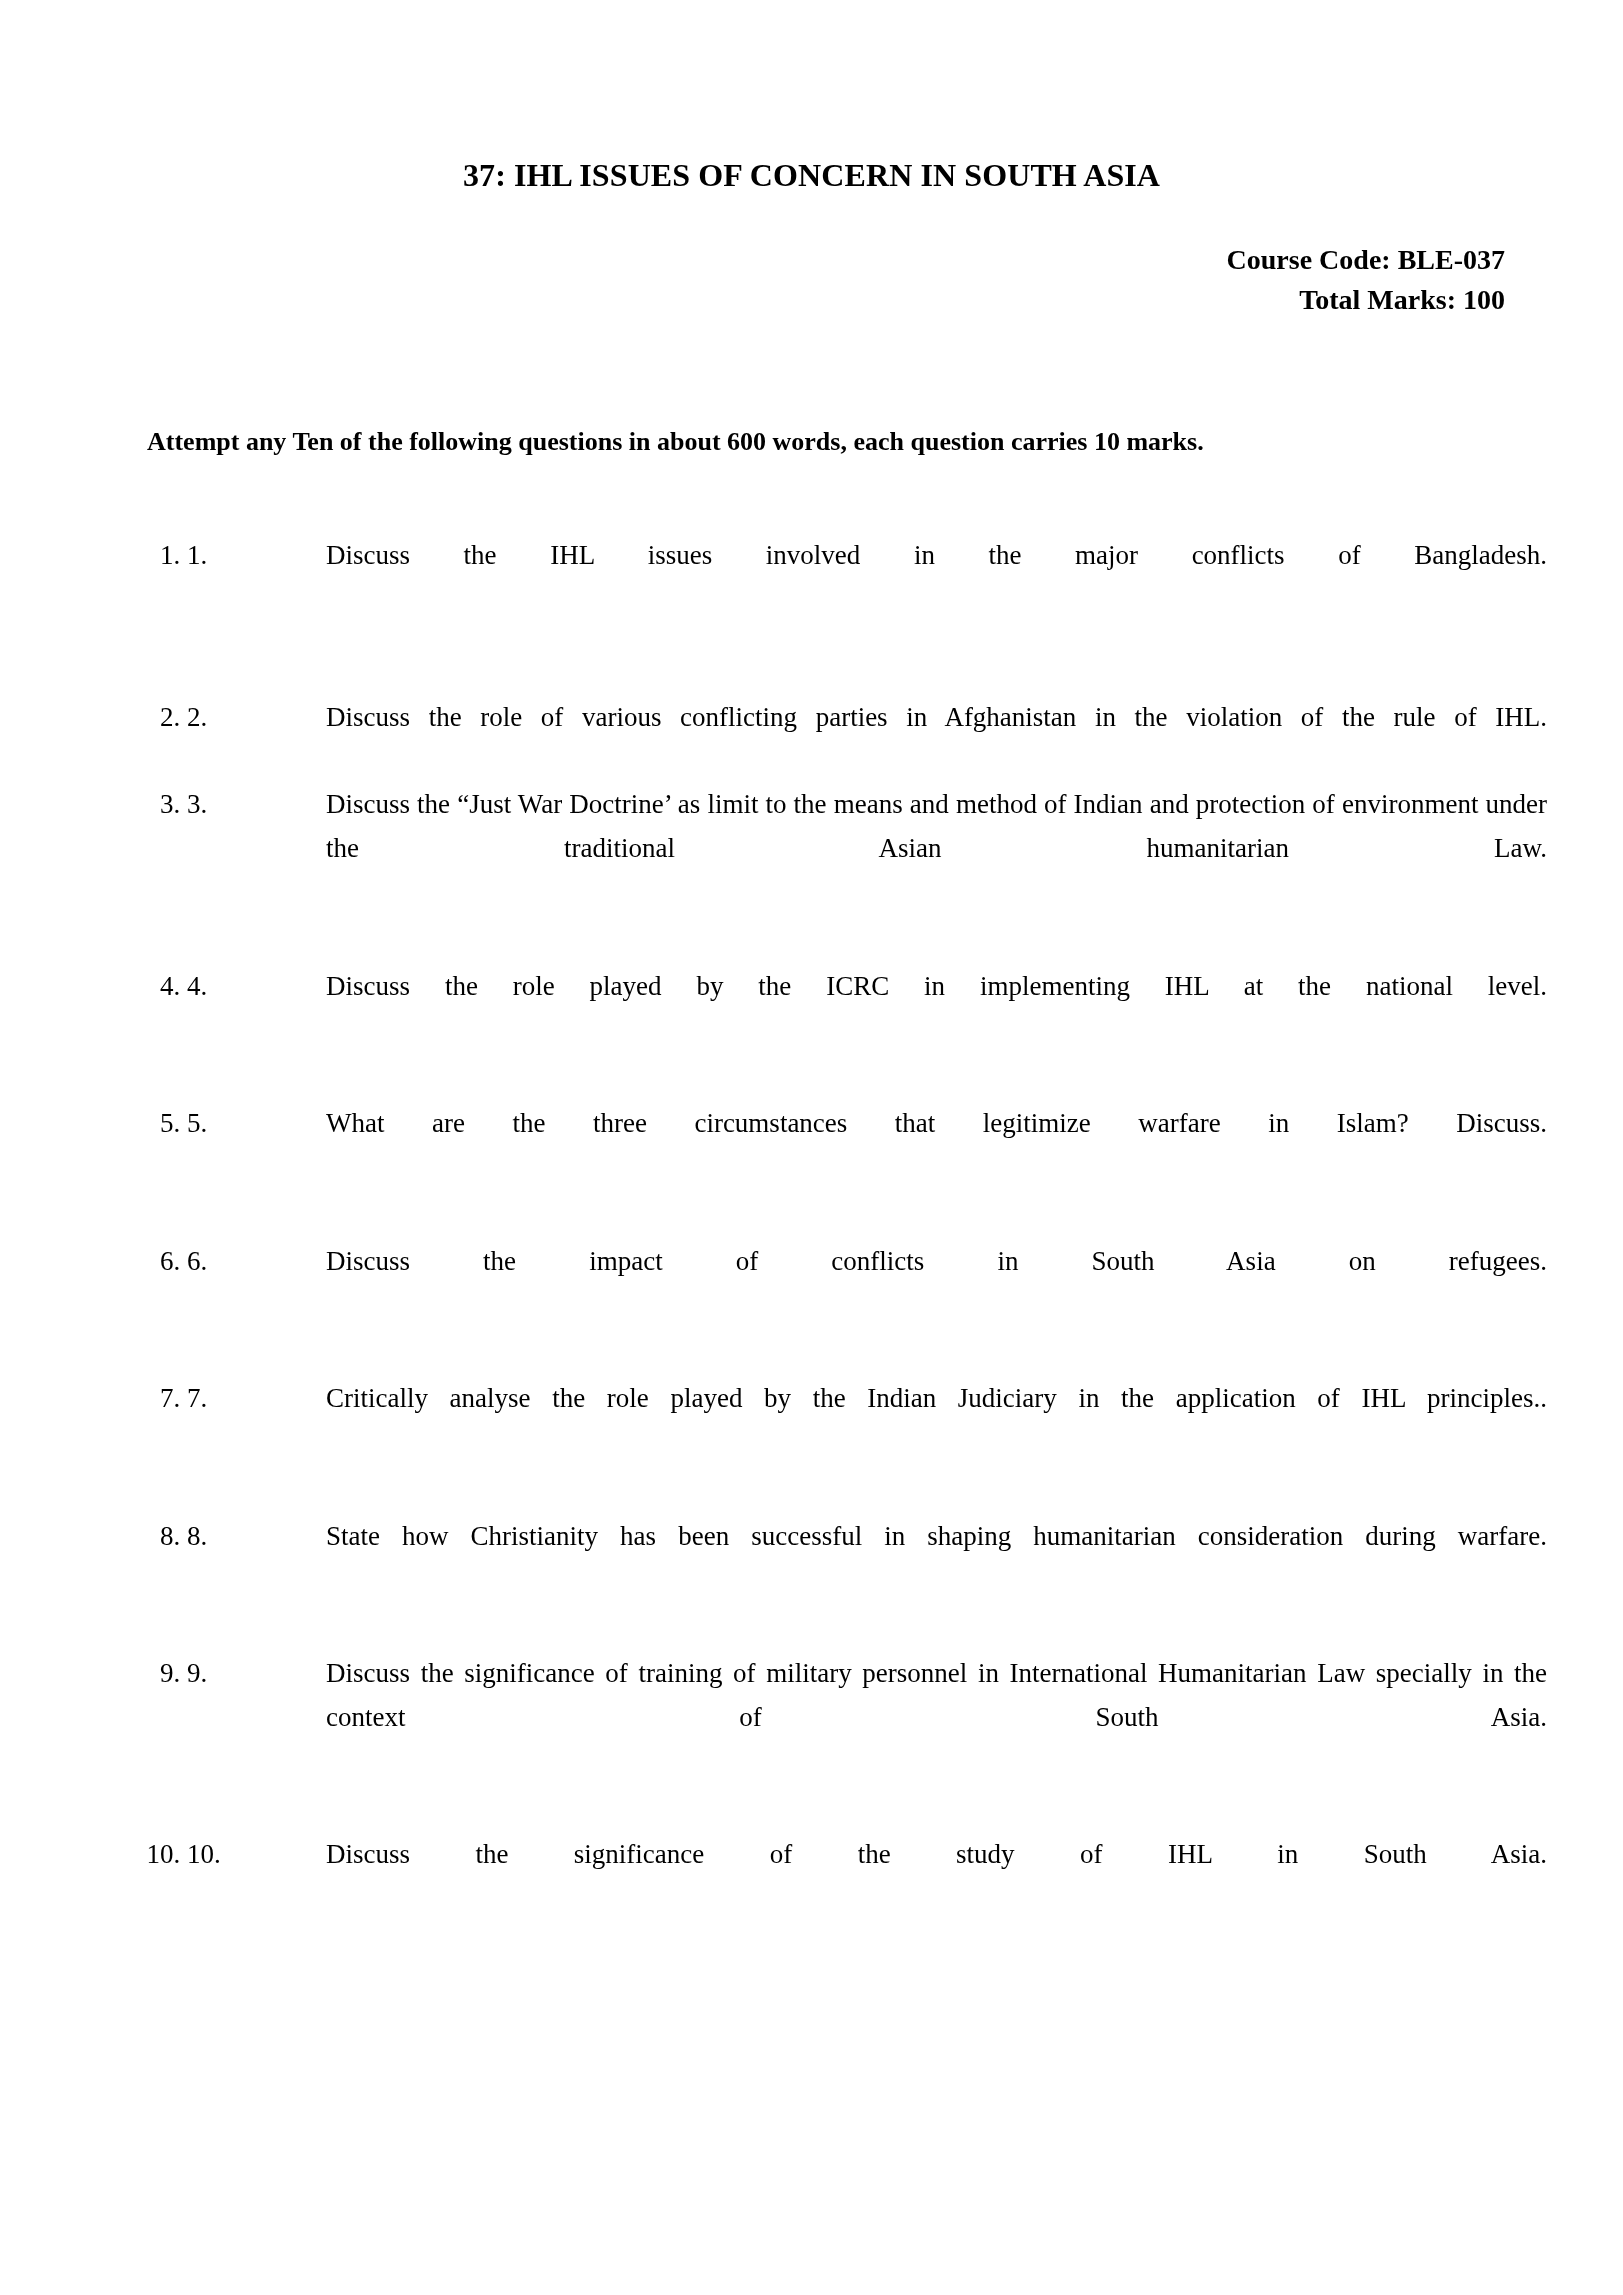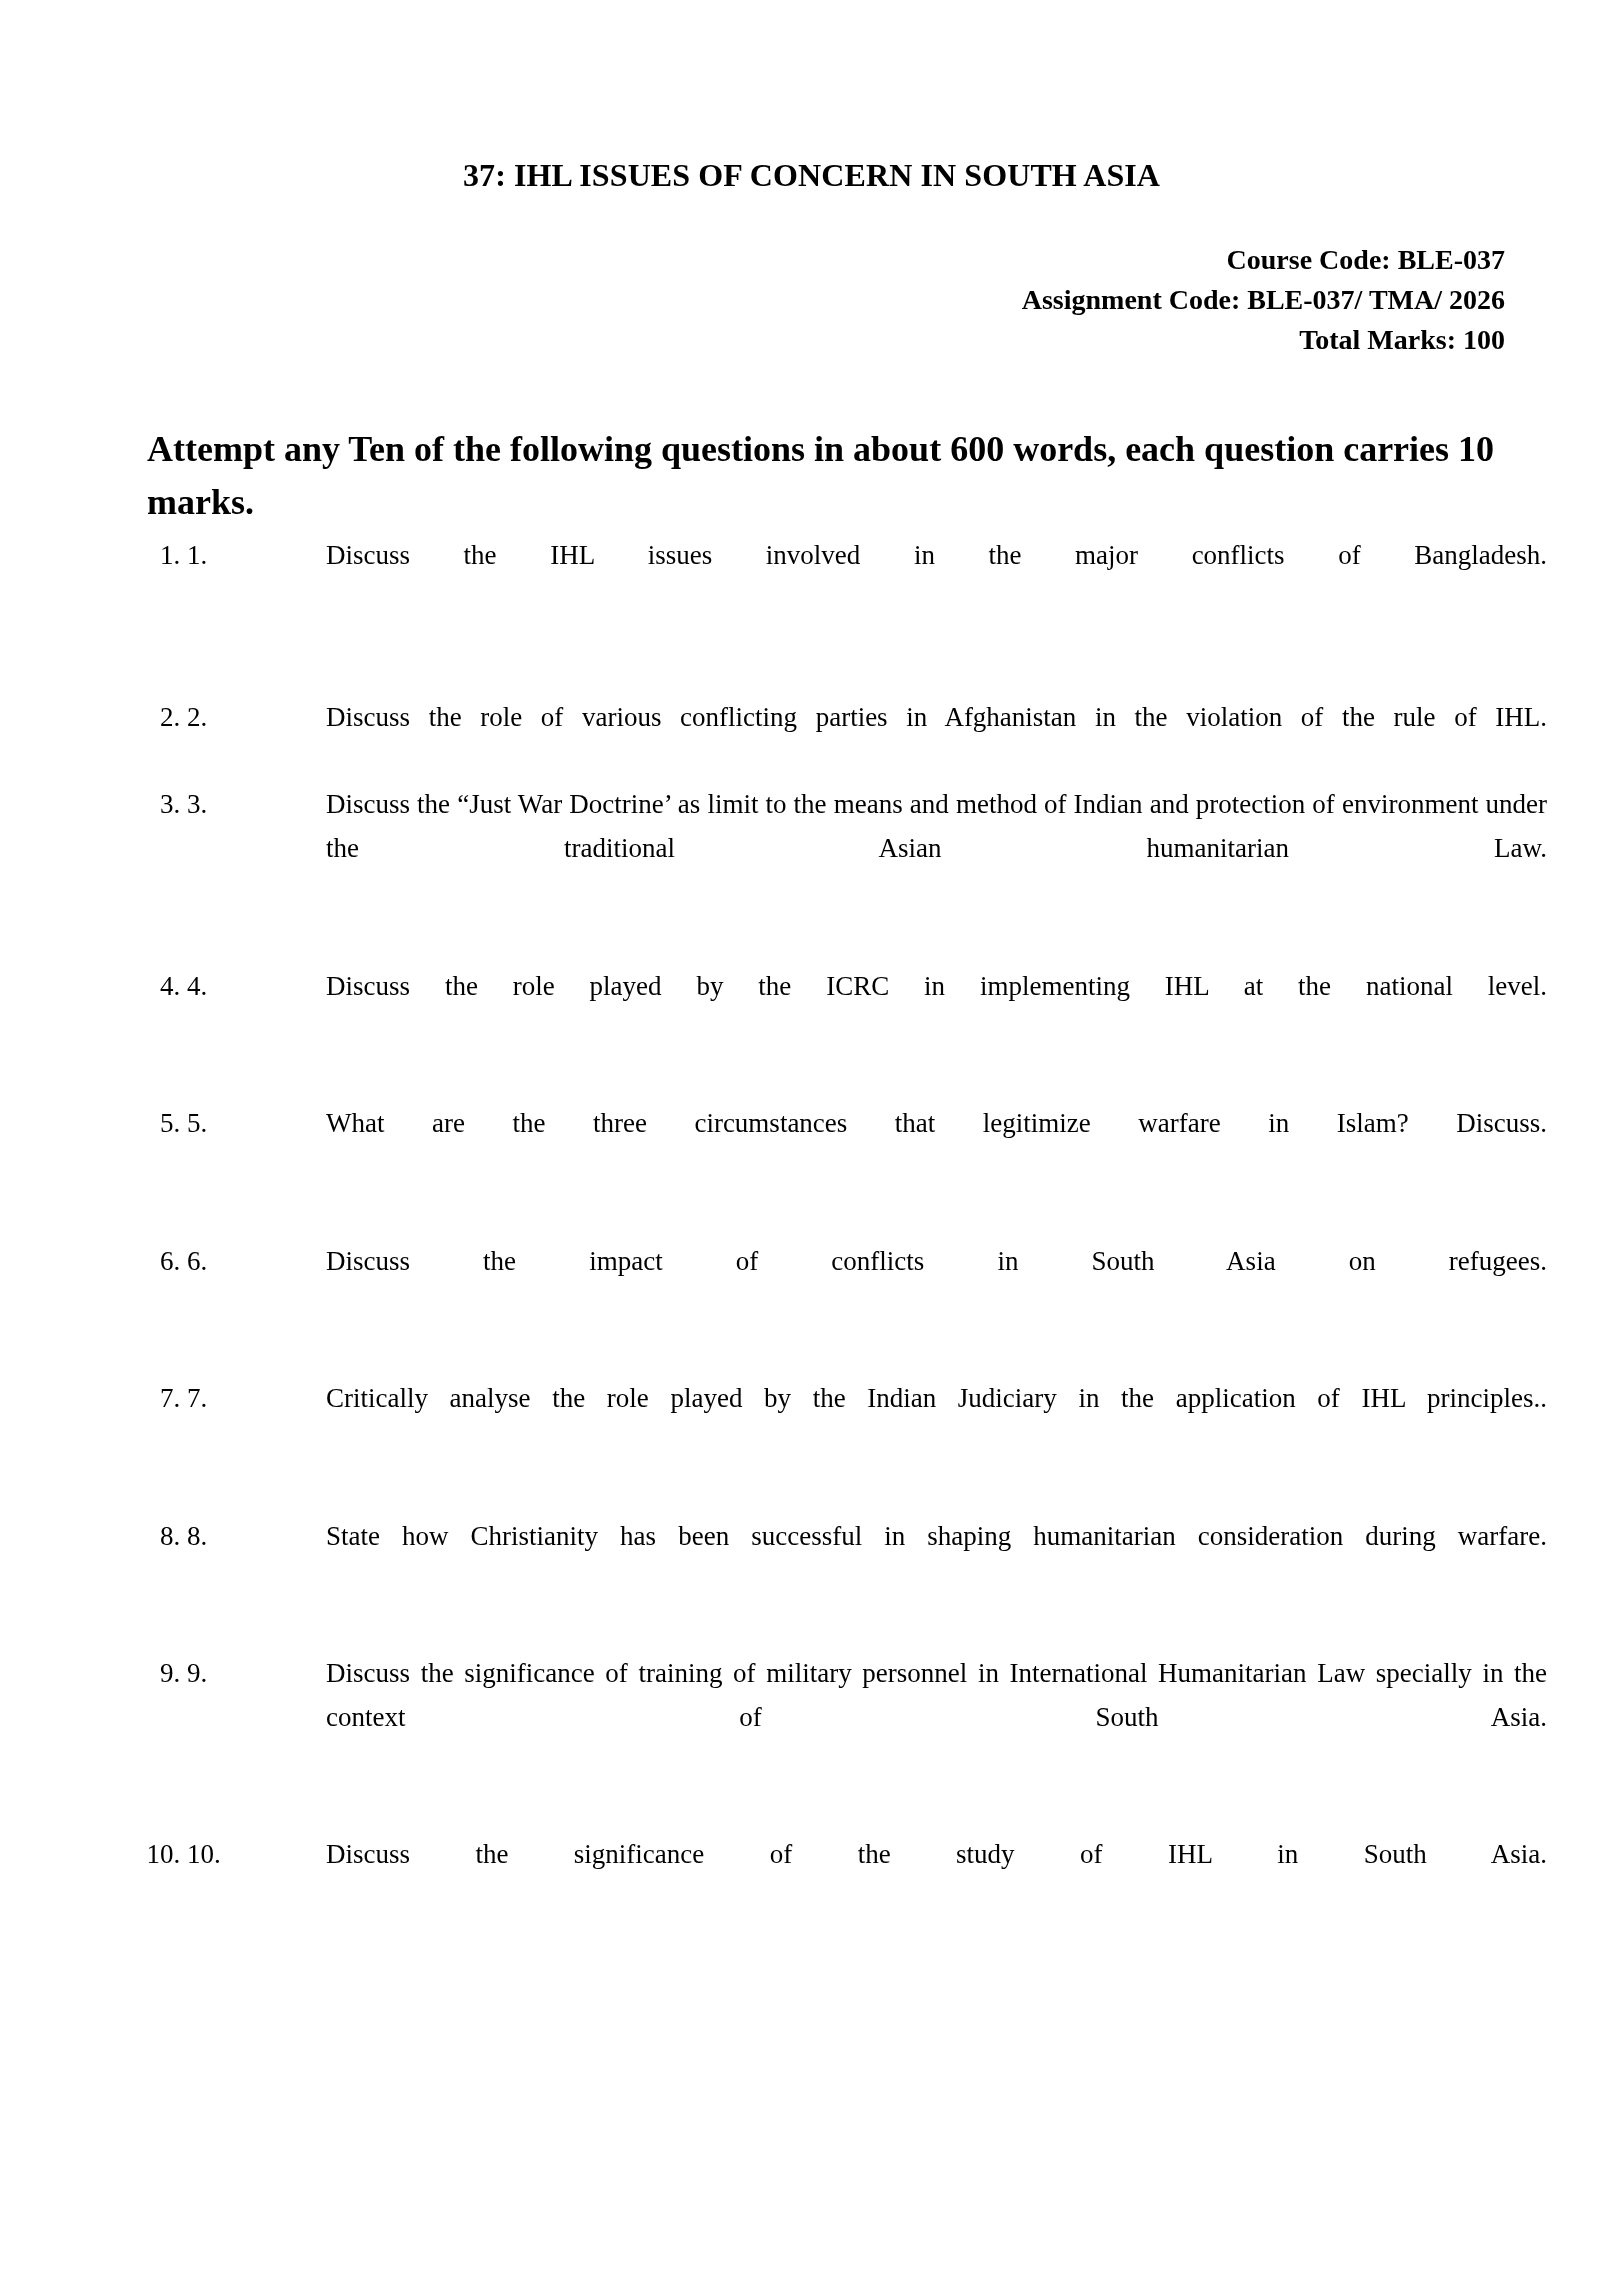--- a/index.html
+++ b/index.html
@@ -44,21 +44,21 @@
     margin-top: 15px;
   }
   .meta-line { white-space: nowrap; }
 
   
   .instruction {
     position: absolute;
     left: 147px;
     top: 423px;
     width: 1360px;
-    font-size: 36px;
+    font-size: 26px;
     font-weight: bold;
     line-height: 1.46;
     text-align: left;
   }
 
   
   .questions {
     position: absolute;
     left: 147px;
     top: 523px;
@@ -101,21 +101,20 @@
 </style>
 </head>
 <body>
 
 <div class="page">
 
   <h1 class="doc-title">37: IHL ISSUES OF CONCERN IN SOUTH ASIA</h1>
 
   <div class="meta-block">
     <div class="meta-line">Course Code: BLE-037</div>
-    <div class="meta-line">Assignment Code: BLE-037/ TMA/ 2026</div>
     <div class="meta-line">Total Marks: 100</div>
   </div>
 
   <div class="instruction">
     <div>Attempt any Ten of the following questions in about 600 words, each question carries 10 marks.</div>
   </div>
 
   <ol class="questions">
 
     <li class="q-item gap-sm">

